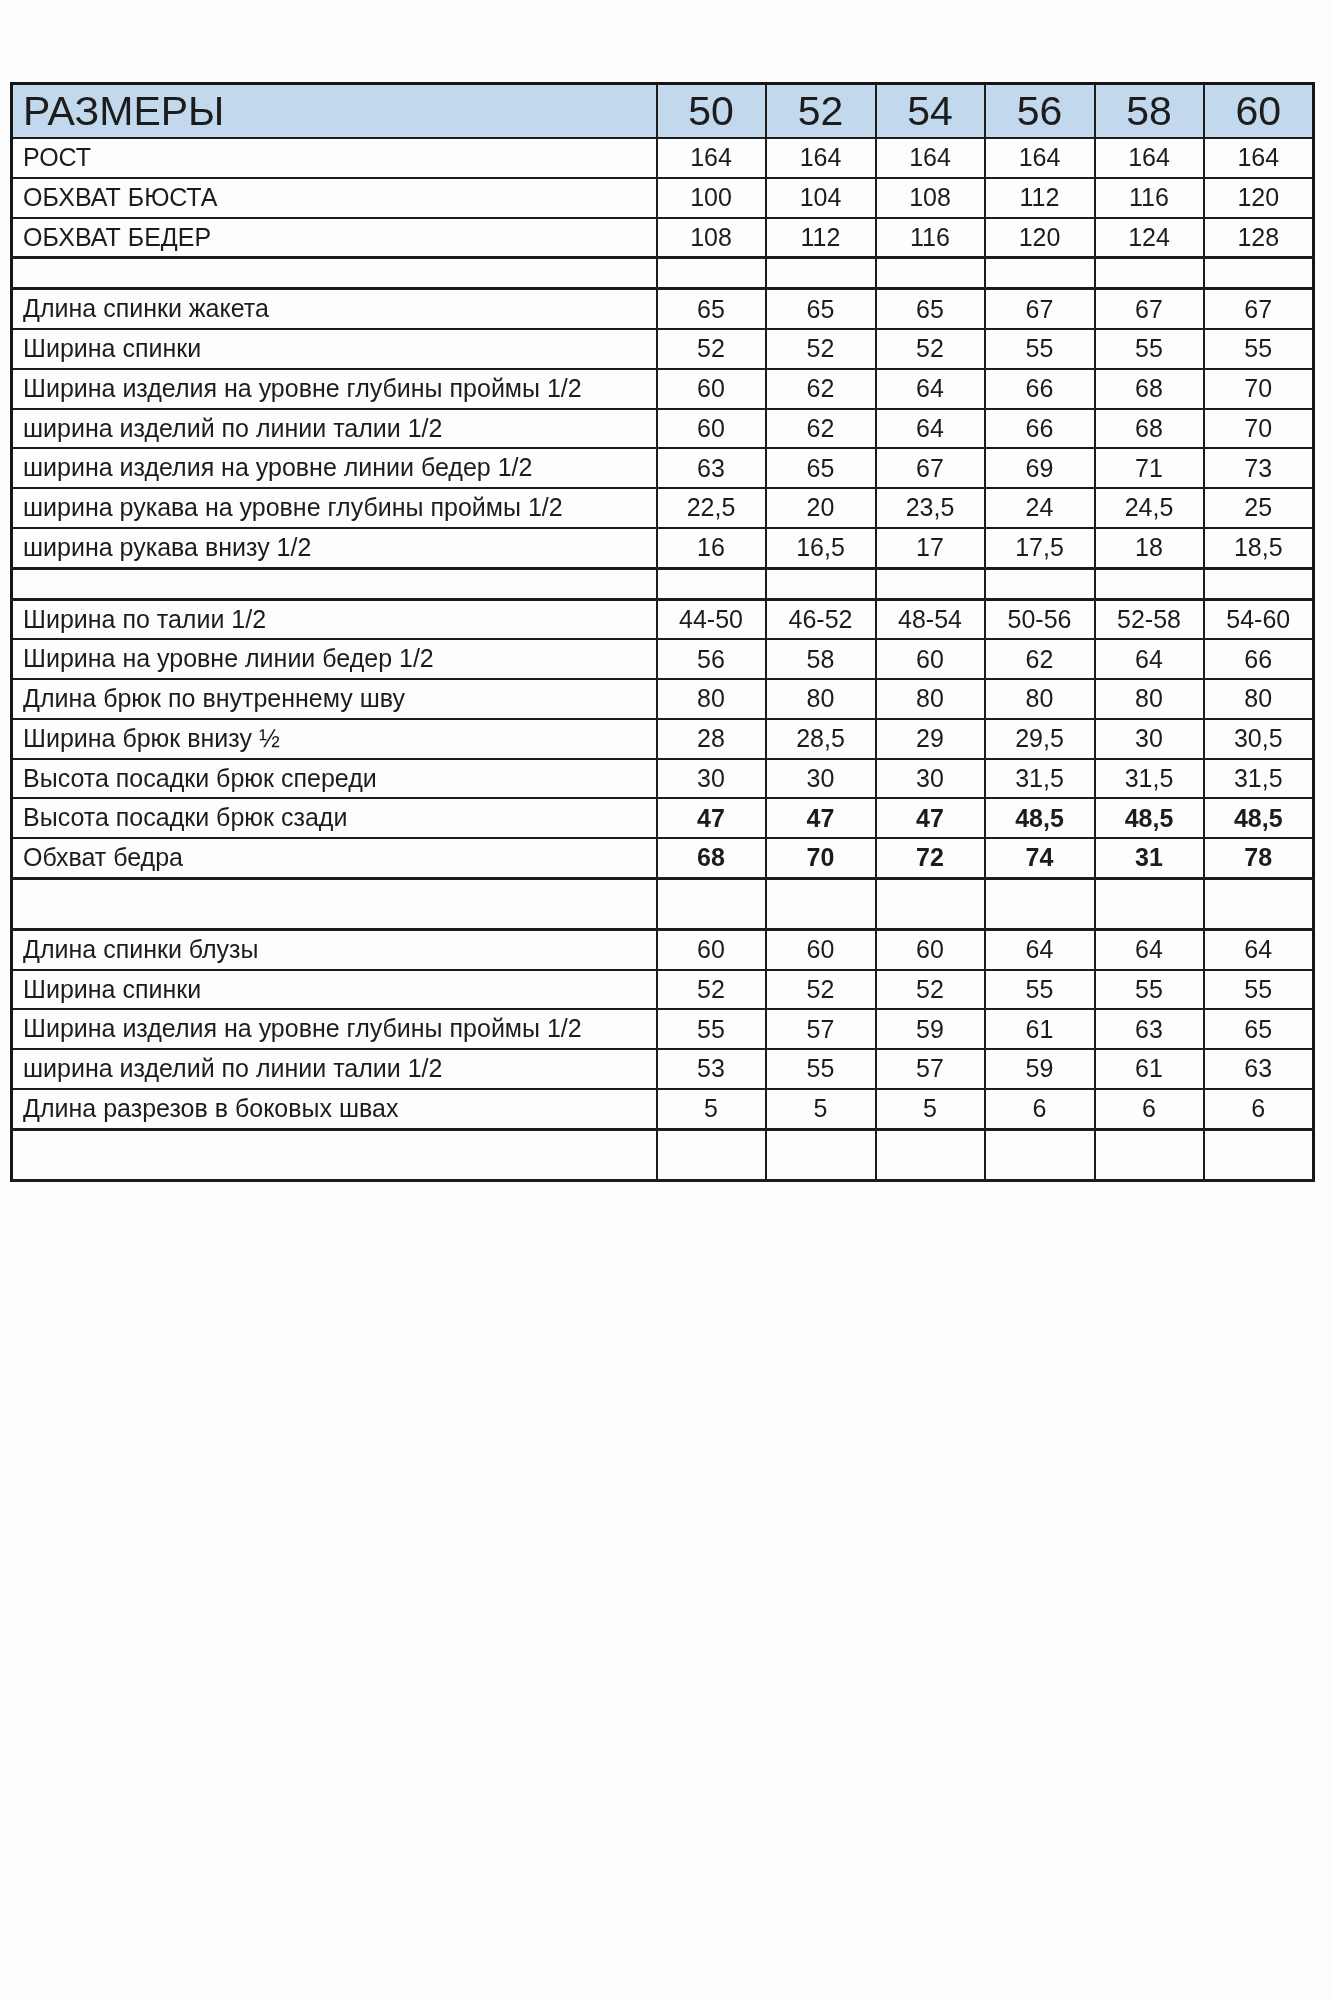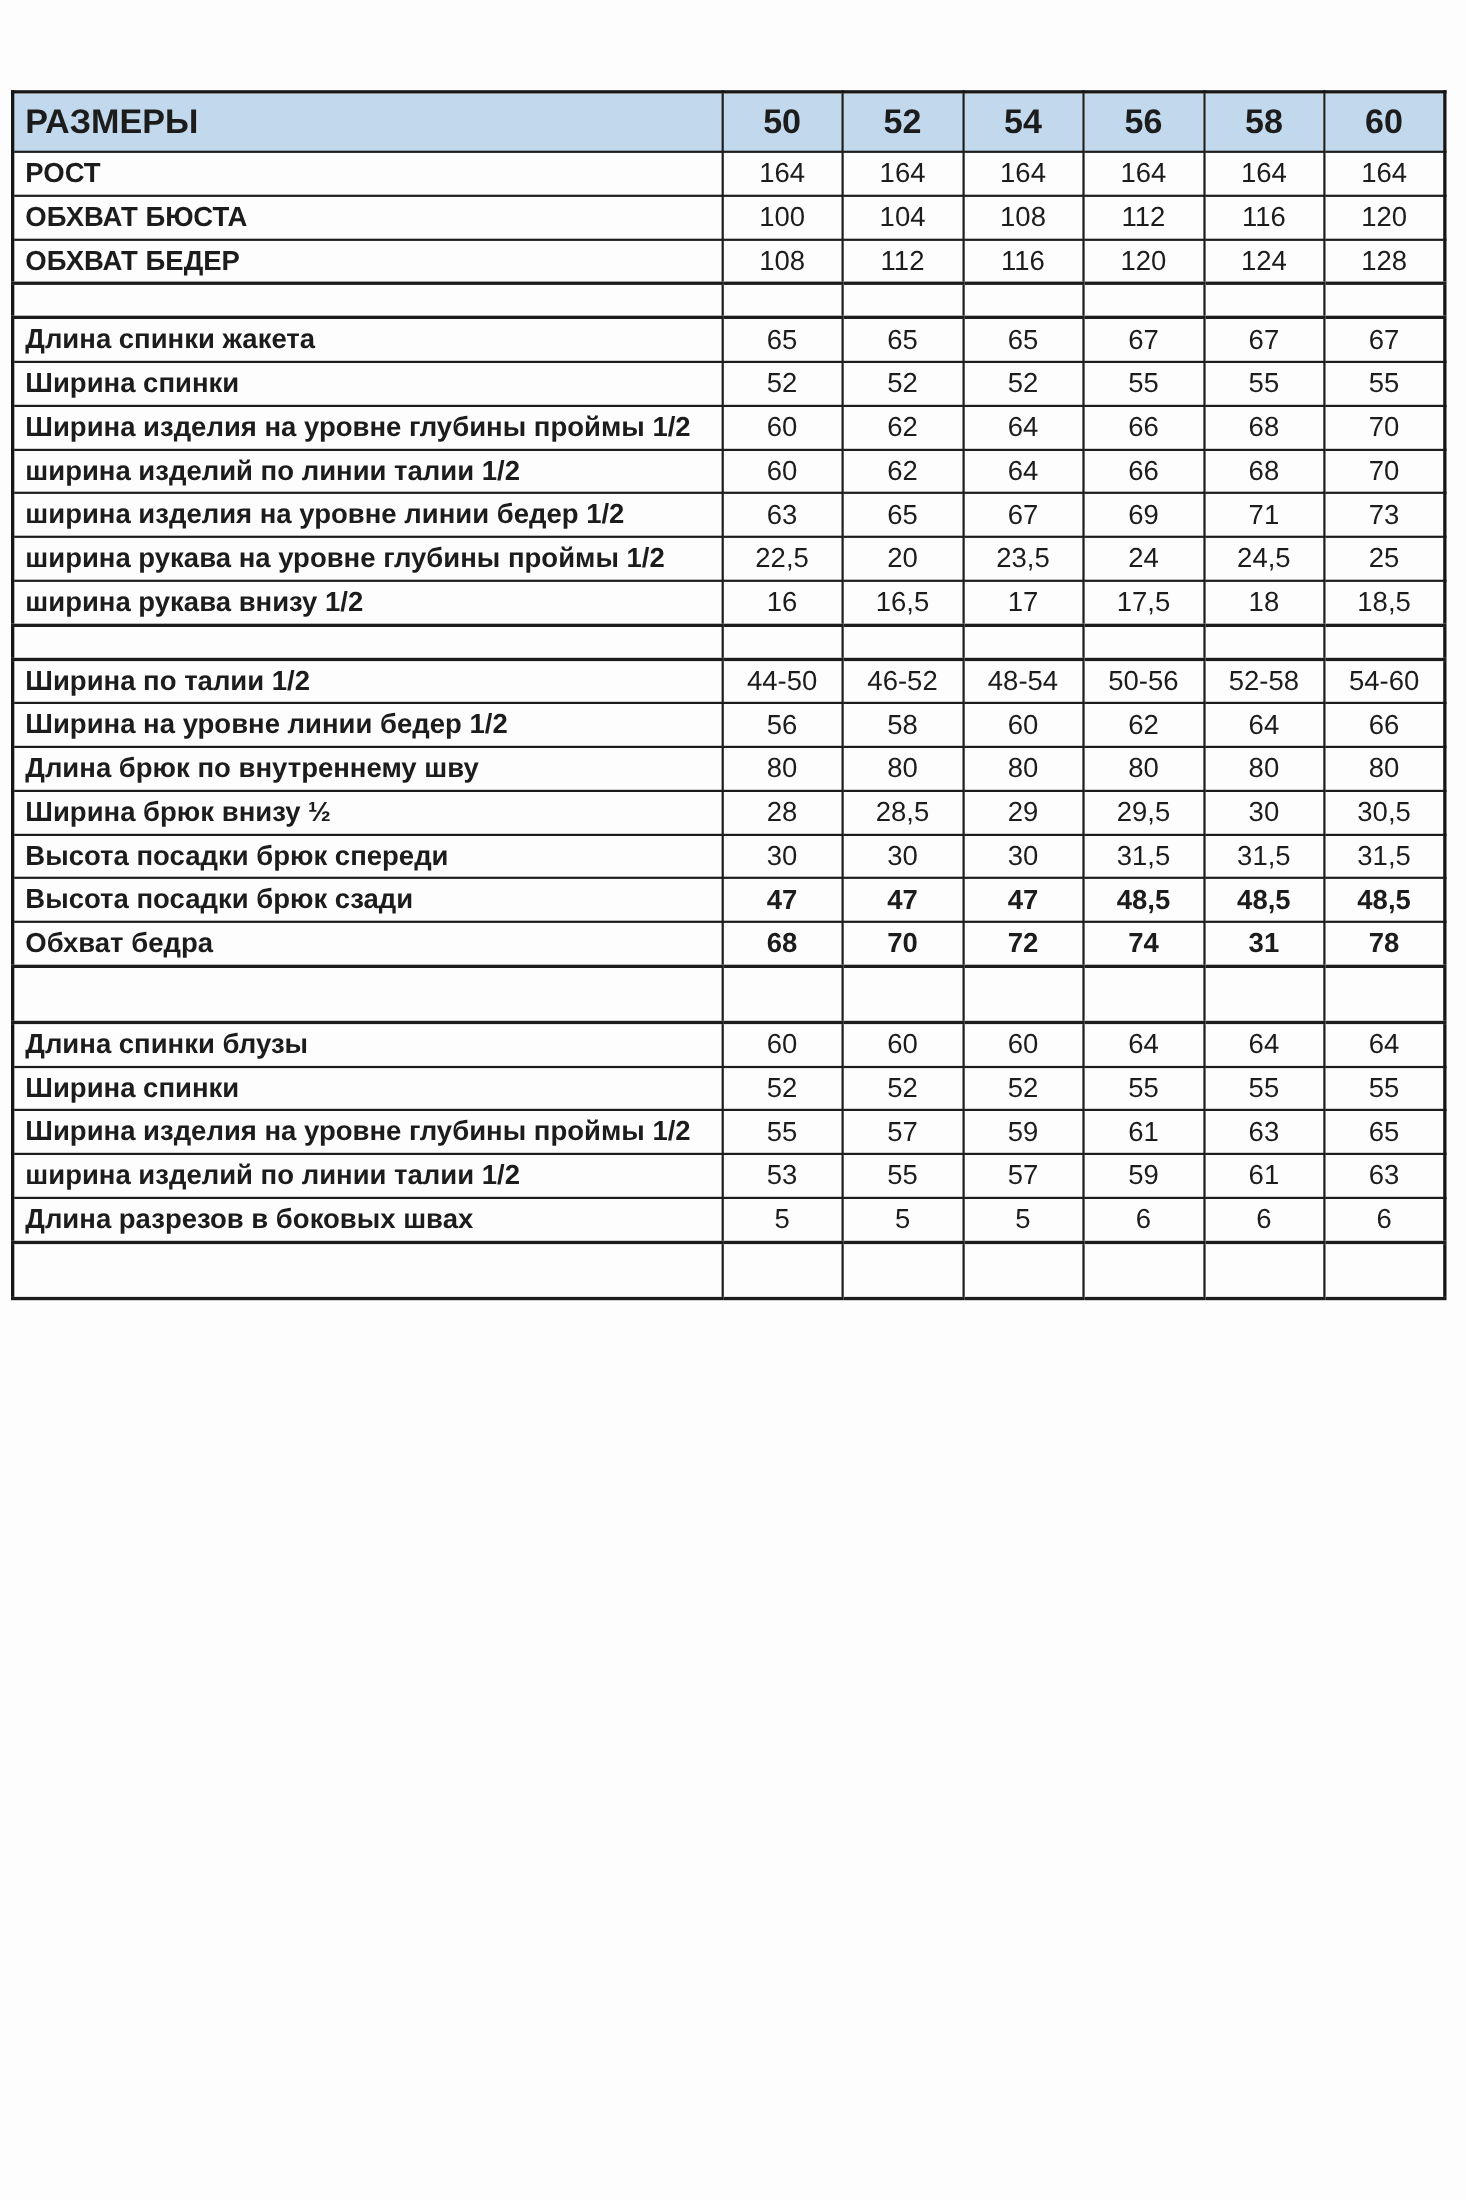--- a/index.html
+++ b/index.html
@@ -29,33 +29,33 @@
     border: 3px solid #161616;
   }
   table.size-chart td, table.size-chart th {
     border: 2px solid #1c1c1c;
     overflow: hidden;
   }
   
   tr.hdr th {
     background: var(--hdr-bg, #c2d8ec);
     height: 52px;
-    font-size: 31px;
-    font-weight: bold;
+    font-size: 41px;
+    font-weight: normal;
     padding: 0;
   }
   tr.hdr th.lbl {
     text-align: left;
     padding-left: 10px;
   }
   tr.hdr th.val { }
   
   td.lbl {
     font-size: 25px;
-    font-weight: bold;
+    font-weight: normal;
     text-align: left;
     padding: 2px 8px 2px 10px;
     line-height: 1.35;
     height: 33px;
   }
   td.val {
     font-size: 25px;
     font-weight: normal;
     text-align: center;
     padding: 2px 2px;

